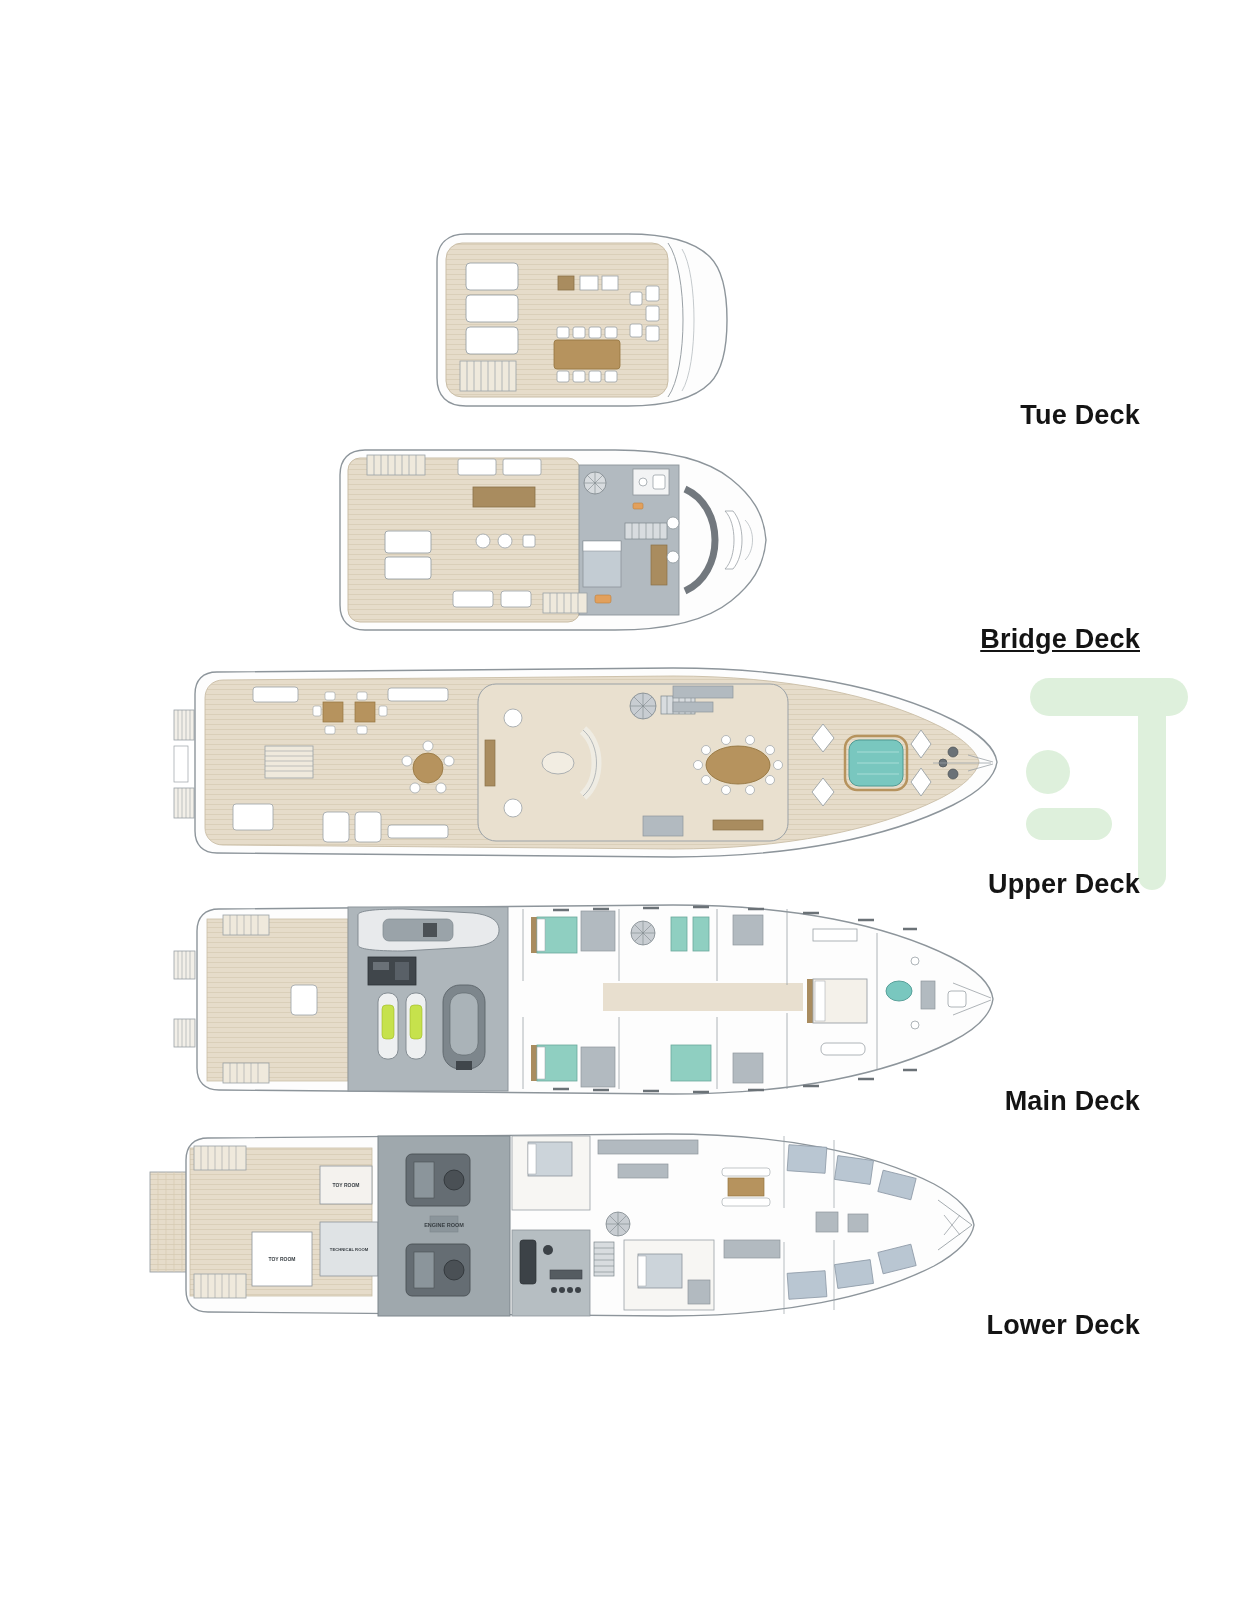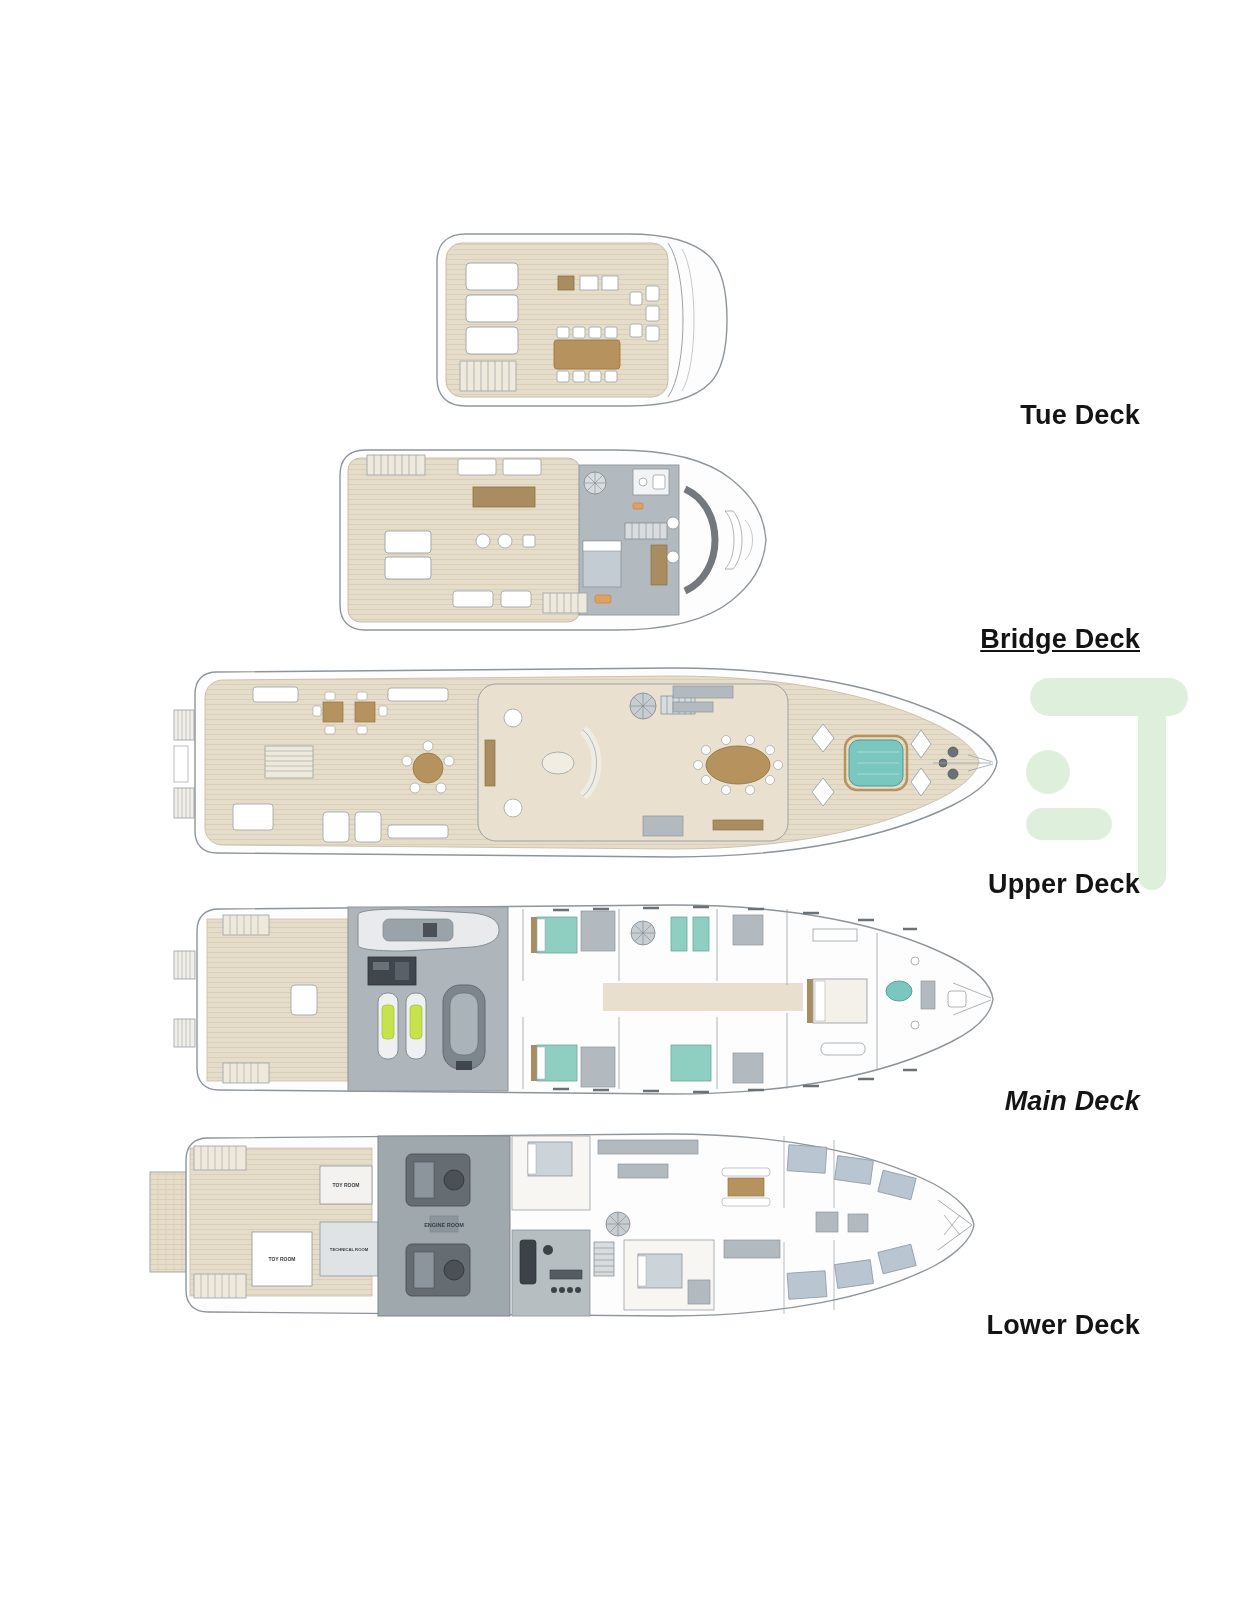--- a/index.html
+++ b/index.html
@@ -464,16 +464,16 @@
       <g>
         <path d="M790,80 L824,105 L790,130" fill="none" stroke="#9aa1a6" stroke-width="0.9"></path>
         <path d="M796,95 L812,115 M812,95 L796,115" stroke="#9aa1a6" stroke-width="0.8"></path>
       </g>
     </svg>
   </figure>
 
   <div class="deck-label" style="top:400px;">Tue Deck</div>
   <div class="deck-label" style="top:624px;text-decoration:underline;">Bridge Deck</div>
   <div class="deck-label" style="top:856px;margin-top:13px;">Upper Deck</div>
-  <div class="deck-label" style="top:1086px;font-style:italic;">Main Deck</div>
+  <div class="deck-label" style="top:1086px;">Main Deck</div>
   <div class="deck-label" style="top:1310px;text-align:right;">Lower Deck</div>
 
 </div>
 
 </body></html>

